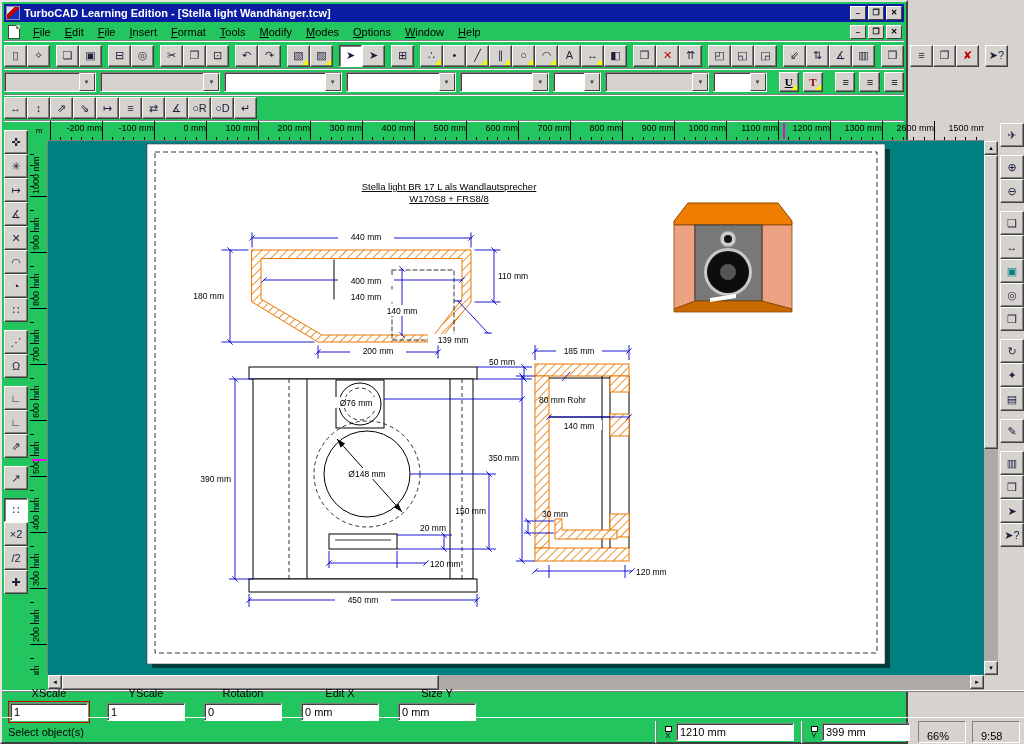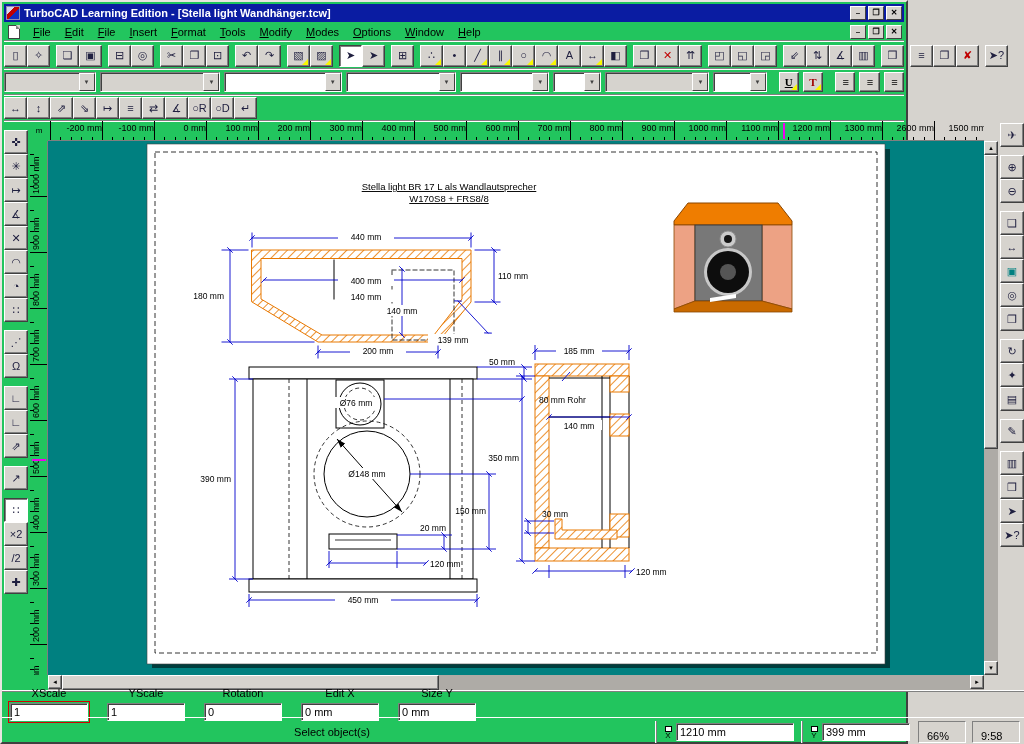--- a/index.html
+++ b/index.html
@@ -116,21 +116,21 @@
   .editbar input { width:78px; height:18px; font-size:11px; font-family:"Liberation Sans",sans-serif;
              border:1px solid; border-color:#808080 #fff #fff #808080;
              box-shadow:inset 1px 1px 0 #404040; padding:1px 3px; background:#fff; }
   .editbar input.focus-red { outline:1px solid #d00000; outline-offset:1px; }
   .editbar .fld { display:flex; align-items:center; gap:4px; margin-right:14px;flex-direction:column; }
 
   
   .statusbar { position:absolute; left:0; top:715px; width:1024px; height:29px;
                border-top:1px solid #fff; display:flex; align-items:center;
                font-size:11px; color:#000; }
-  .status-msg { flex:1; padding-left:6px;text-align:center; }
+  .status-msg { flex:1; padding-left:6px; }
   .coord { display:flex; align-items:center; gap:3px; margin-right:8px;
            border-left:1px solid #808080; box-shadow:-1px 0 0 #fff; padding-left:6px; height:22px;}
   .coord-icon { display:flex; flex-direction:column; align-items:center; width:10px; }
   .coord-icon .box { width:7px; height:6px; background:#fff; border:1px solid #000; }
   .coord-icon .ltr { font-size:8px; line-height:7px; }
   .coord input { width:118px; height:18px; font-size:11px; border:1px solid;
                  border-color:#808080 #fff #fff #808080; box-shadow:inset 1px 1px 0 #404040;
                  padding:1px 3px; background:#fff; font-family:"Liberation Sans",sans-serif;}
   .coord input.narrow { width:88px; }
   .stat-panel { height:22px; line-height:20px; padding:4px 8px; margin-right:6px;

